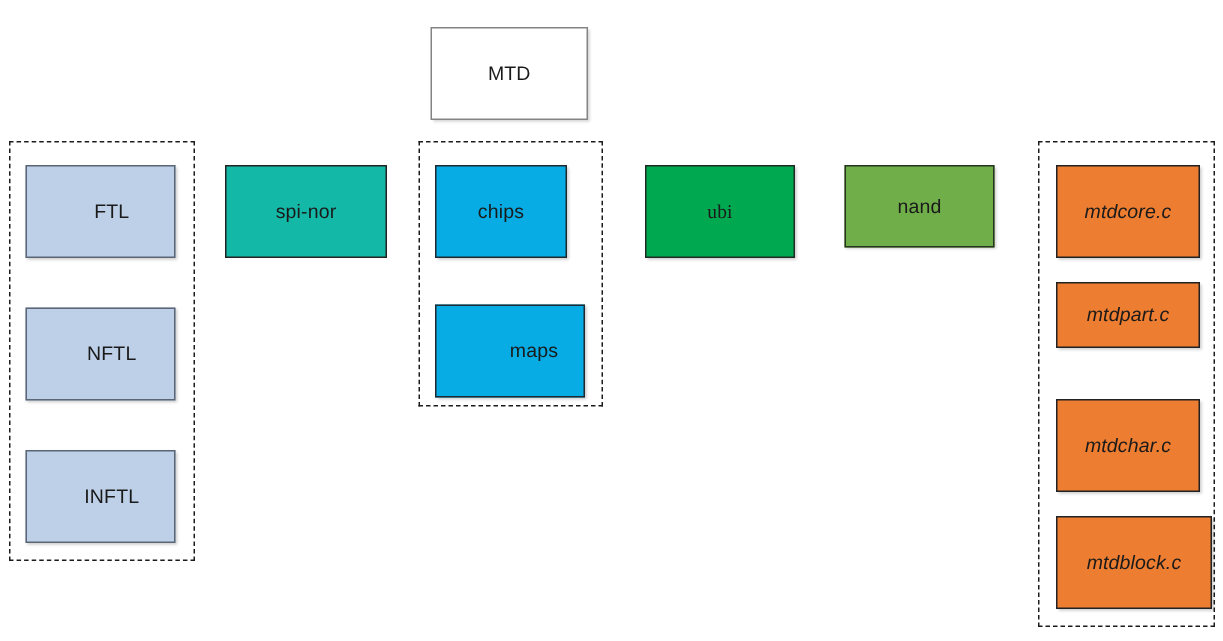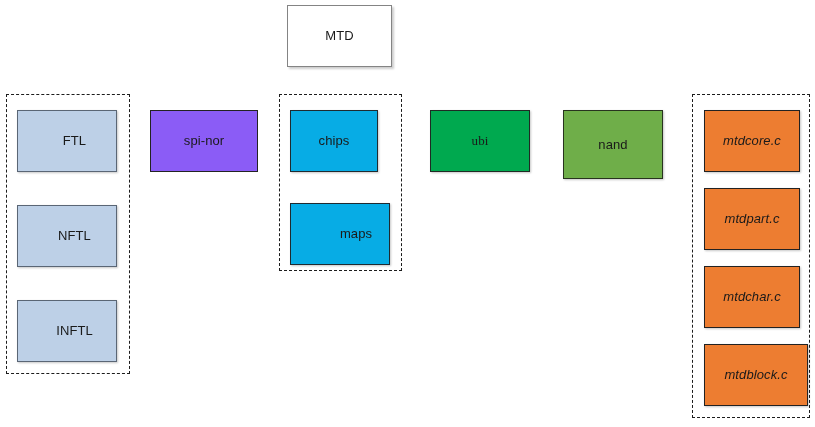--- a/index.html
+++ b/index.html
@@ -41,21 +41,21 @@
   .node.root {
     border: 1.6px solid #848484;
     background: #ffffff;
     color: #1a1a1a;
     box-shadow: 1.5px 1.5px 2px rgba(0,0,0,0.20);
   }
 
   
   .node.plain {
     border: 1.3px solid #232323;
-    background: #8b5cf6;
+    background: #14b8a6;
     box-shadow: none;
   }
 
   
   .node.ftl {
     background: #bdd0e7;
     border: 1.6px solid #5a6675;
     padding-left: 15px;
   }
   .node.chip {
@@ -83,21 +83,21 @@
     box-sizing: border-box;
     border: 1.6px dashed #1c1c1c;
     background: transparent;
   }
 </style>
 </head>
 <body>
 
 <div id="canvas">
 
-  <div class="node root" style="left:287px; top:5px; width:105px; height:62px;">
+  <div class="node root" style="left:287px; top:18px; width:105px; height:62px;">
     <span>MTD</span>
   </div>
 
   <div class="group" style="left:6px; top:94px; width:124px; height:280px;"></div>
 
   <div class="node ftl" style="left:17px; top:110px; width:100px; height:62px;">
     <span>FTL</span>
   </div>
 
   <div class="node ftl" style="left:17px; top:205px; width:100px; height:62px;">
@@ -119,31 +119,31 @@
   </div>
 
   <div class="node chip" style="left:290px; top:203px; width:100px; height:62px;padding-left:32px;">
     <span>maps</span>
   </div>
 
   <div class="node ubi" style="left:430px; top:110px; width:100px; height:62px;">
     <span>ubi</span>
   </div>
 
-  <div class="node nand" style="left:563px; top:110px; width:100px; height:69px;">
+  <div class="node nand" style="left:563px; top:110px; width:100px; height:55px;">
     <span>nand</span>
   </div>
 
   <div class="group" style="left:692px; top:94px; width:118px; height:324px;"></div>
 
   <div class="node src" style="left:704px; top:110px; width:96px; height:62px;">
     <span>mtdcore.c</span>
   </div>
 
-  <div class="node src" style="left:704px; top:188px; width:96px; height:62px;">
+  <div class="node src" style="left:704px; top:188px; width:96px; height:44px;">
     <span>mtdpart.c</span>
   </div>
 
   <div class="node src" style="left:704px; top:266px; width:96px; height:62px;">
     <span>mtdchar.c</span>
   </div>
 
   <div class="node src" style="left:704px; top:344px; width:104px; height:62px;">
     <span>mtdblock.c</span>
   </div>

